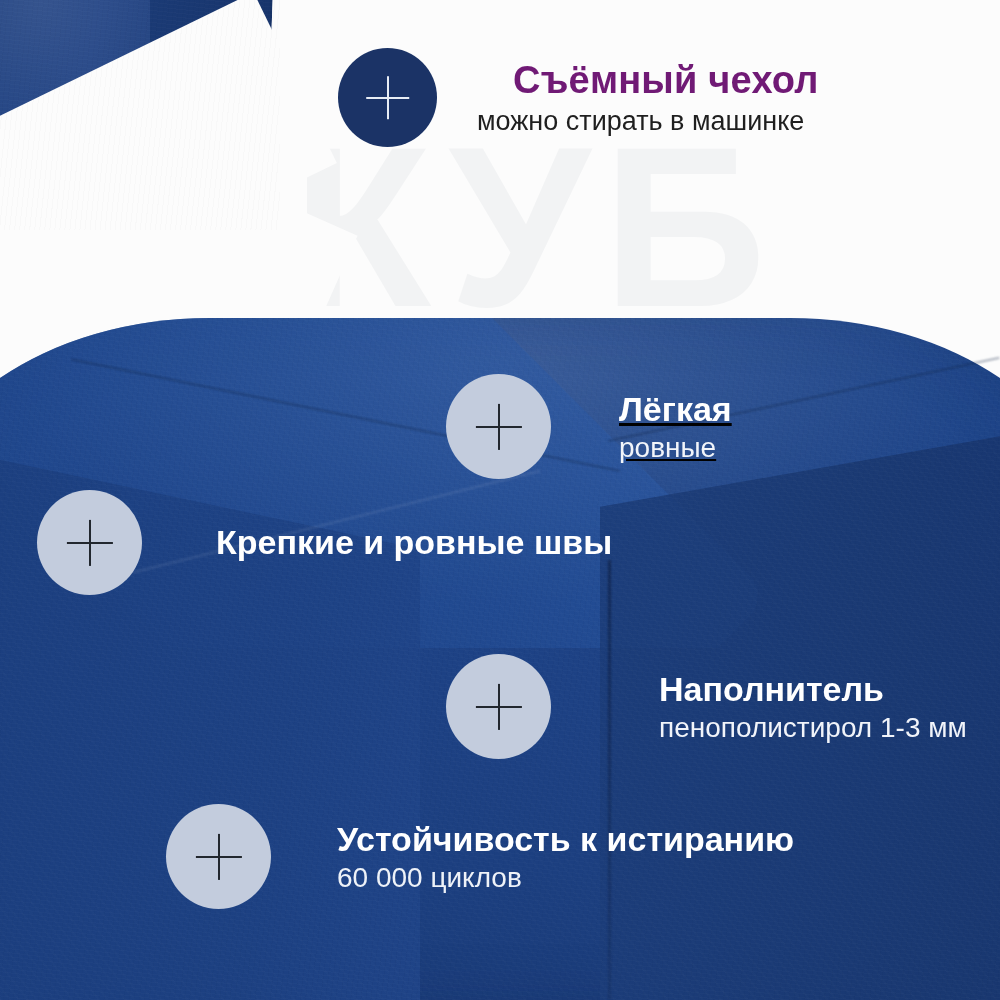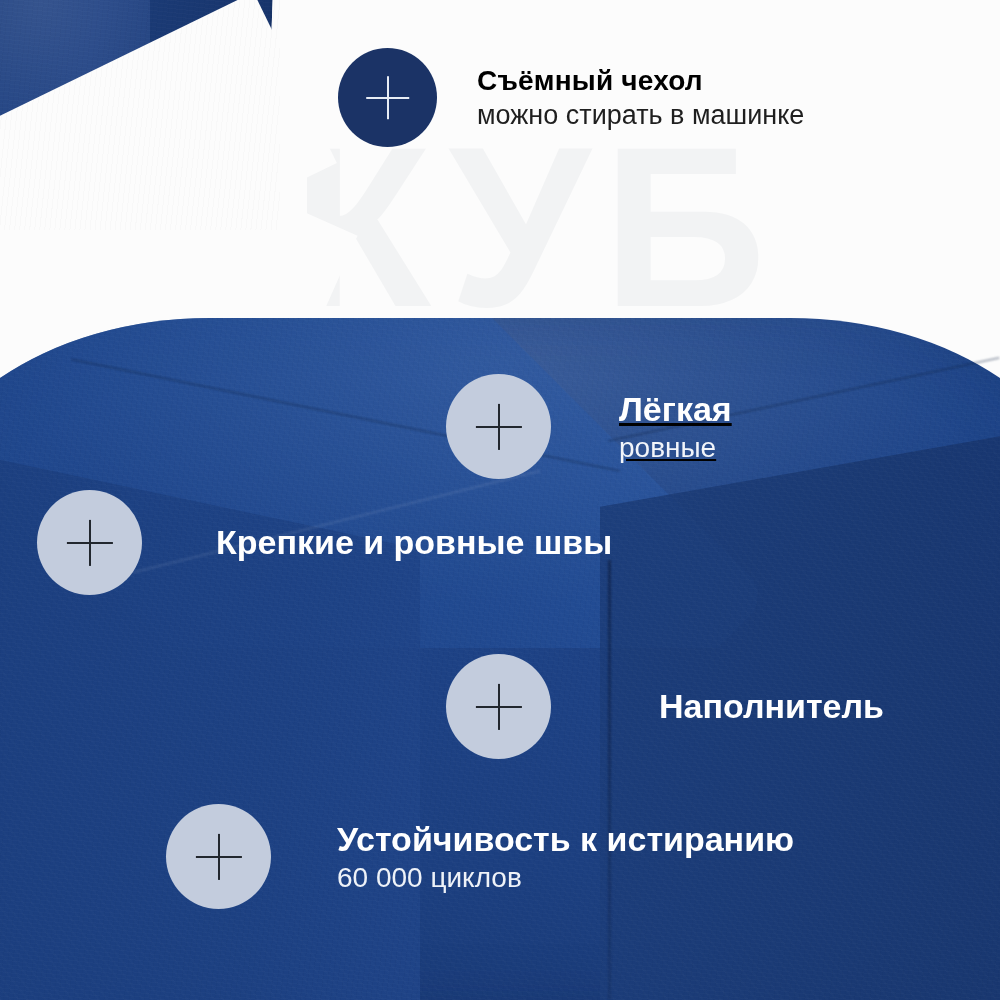--- a/index.html
+++ b/index.html
@@ -278,21 +278,21 @@
     white-space: nowrap;
   }
   .feature-sub {
     font-weight: 400;
     white-space: nowrap;
     margin-top: 4px;
   }
 
   
   .feature-cover       { left: 338px; top: 48px; }
-  .feature-cover .feature-title { font-size: 28px; color: #000000; letter-spacing: 0.2px; }
+  .feature-cover .feature-title { font-size: 38px; color: #701a75; letter-spacing: 0.2px; margin-left: 36px; }
   .feature-cover .feature-sub   { font-size: 27px; color: #1f1f1f; }
 
   
   .feature-clean       { left: 446px; top: 374px; }
   .feature-clean .feature-text  { margin-left: 68px; text-decoration: underline; }
   .feature-clean .feature-title { font-size: 34px; color: #ffffff; }
   .feature-clean .feature-sub   { font-size: 28px; color: #f2f5fa; }
 
   .feature-seams       { left: 37px; top: 490px; justify-content: center; }
   .feature-seams .feature-text  { margin-left: 74px; }
@@ -370,20 +370,21 @@
     </div>
   </div>
 
   <div class="feature feature-filler">
     <div class="plus-badge badge-light">
       <span class="bar-h"></span>
         <span class="bar-v"></span>
     </div>
     <div class="feature-text">
       <div class="feature-title">Наполнитель</div>
+      <div class="feature-sub">пенополистирол 1-3 мм</div>
     </div>
   </div>
 
   <div class="feature feature-abrasion">
     <div class="plus-badge badge-light">
       <span class="bar-h"></span>
         <span class="bar-v"></span>
     </div>
     <div class="feature-text">
       <div class="feature-title">Устойчивость к истиранию</div>

